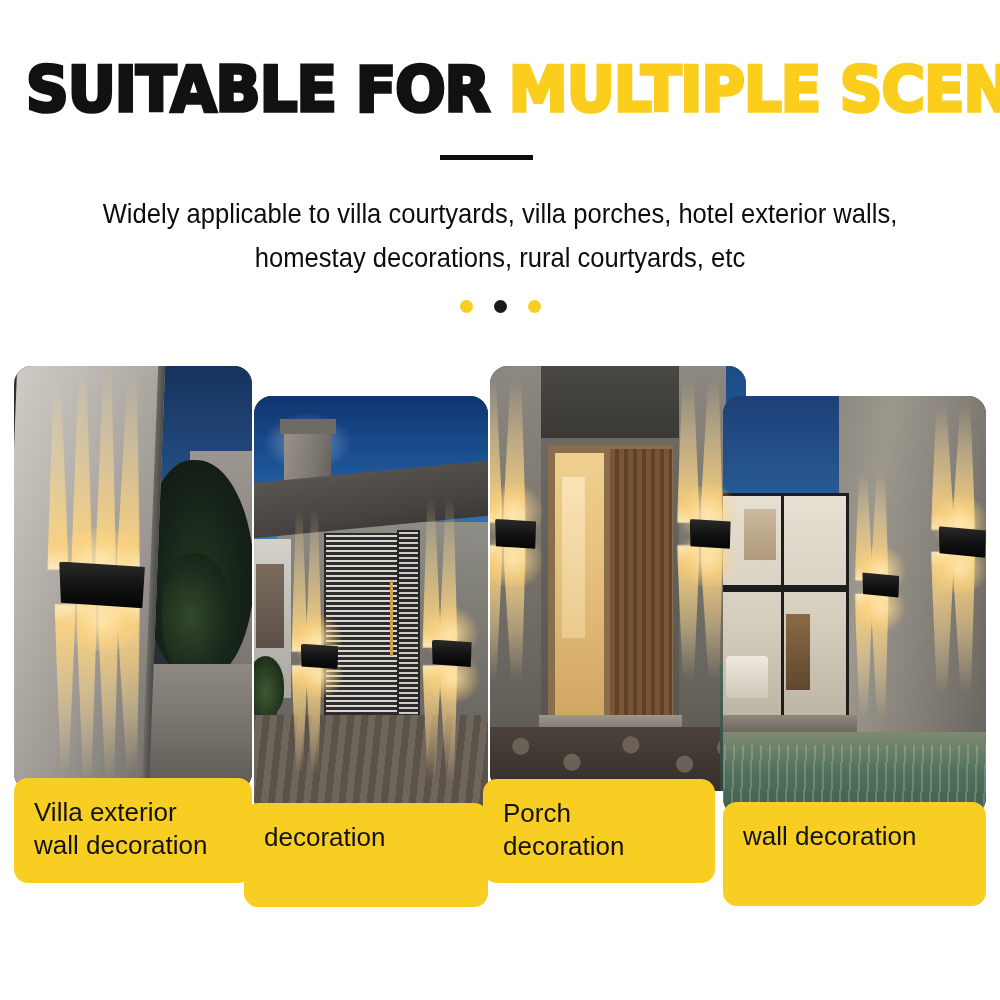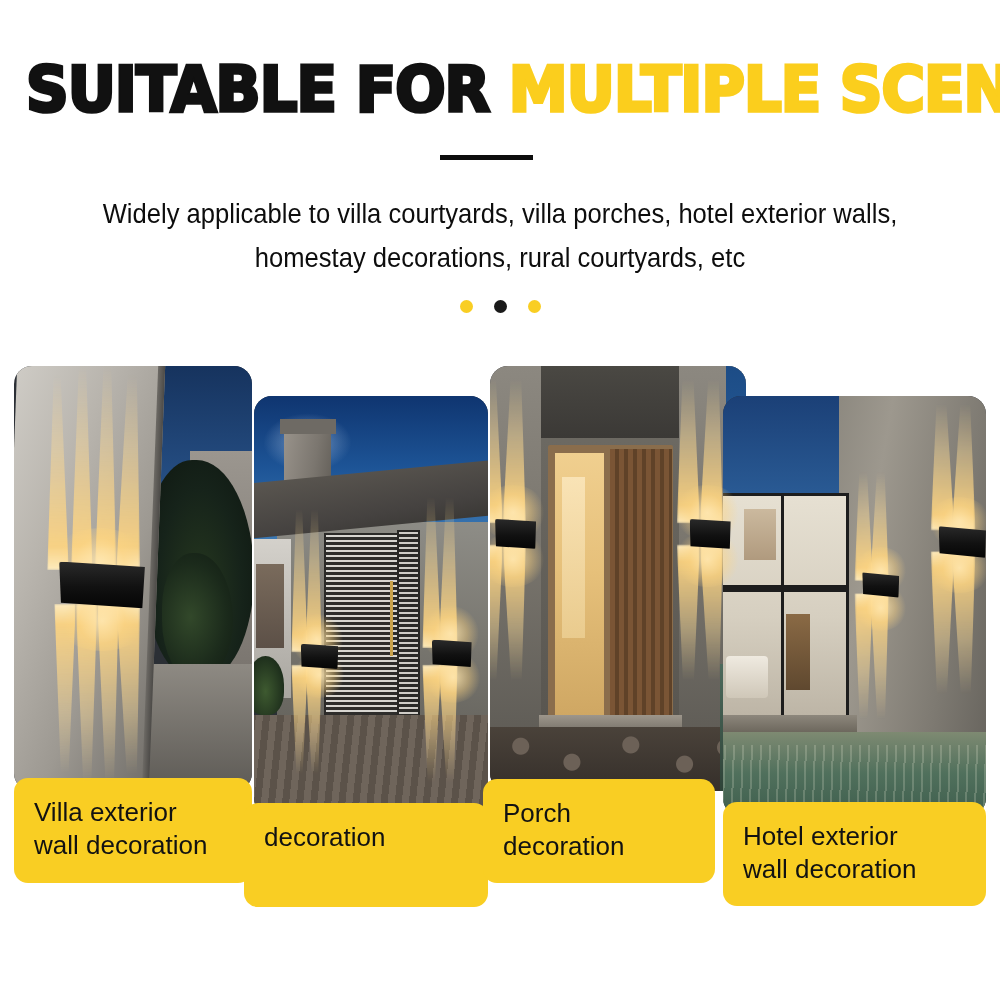--- a/index.html
+++ b/index.html
@@ -436,17 +436,16 @@
       <div class="beam" style="left:87%;top:2%;width:9%;height:30%;clip-path:polygon(0 100%,100% 100%,78% 0,36% 0);"></div>
       <div class="glow" style="left:78%;top:24%;width:24%;height:12%;"></div>
       <div class="lamp-body" style="left:82%;top:31%;width:18%;height:7.5%;clip-path:polygon(0 0,100% 14%,98% 100%,2% 86%);"></div>
       <div class="beam down" style="left:79%;top:37%;width:9%;height:34%;clip-path:polygon(0 0,100% 0,68% 100%,26% 100%);"></div>
       <div class="beam down" style="left:87%;top:37%;width:9%;height:34%;clip-path:polygon(0 0,100% 0,80% 100%,38% 100%);"></div>
       <div class="glow" style="left:78%;top:35%;width:24%;height:12%;"></div>
     </div>
   </div>
 
   <div class="caption" id="cap-4">
-    <span class="cap-line">Hotel exterior</span>
     <span class="cap-line">wall decoration</span>
   </div>
 
 </div>
 
 </body></html>

